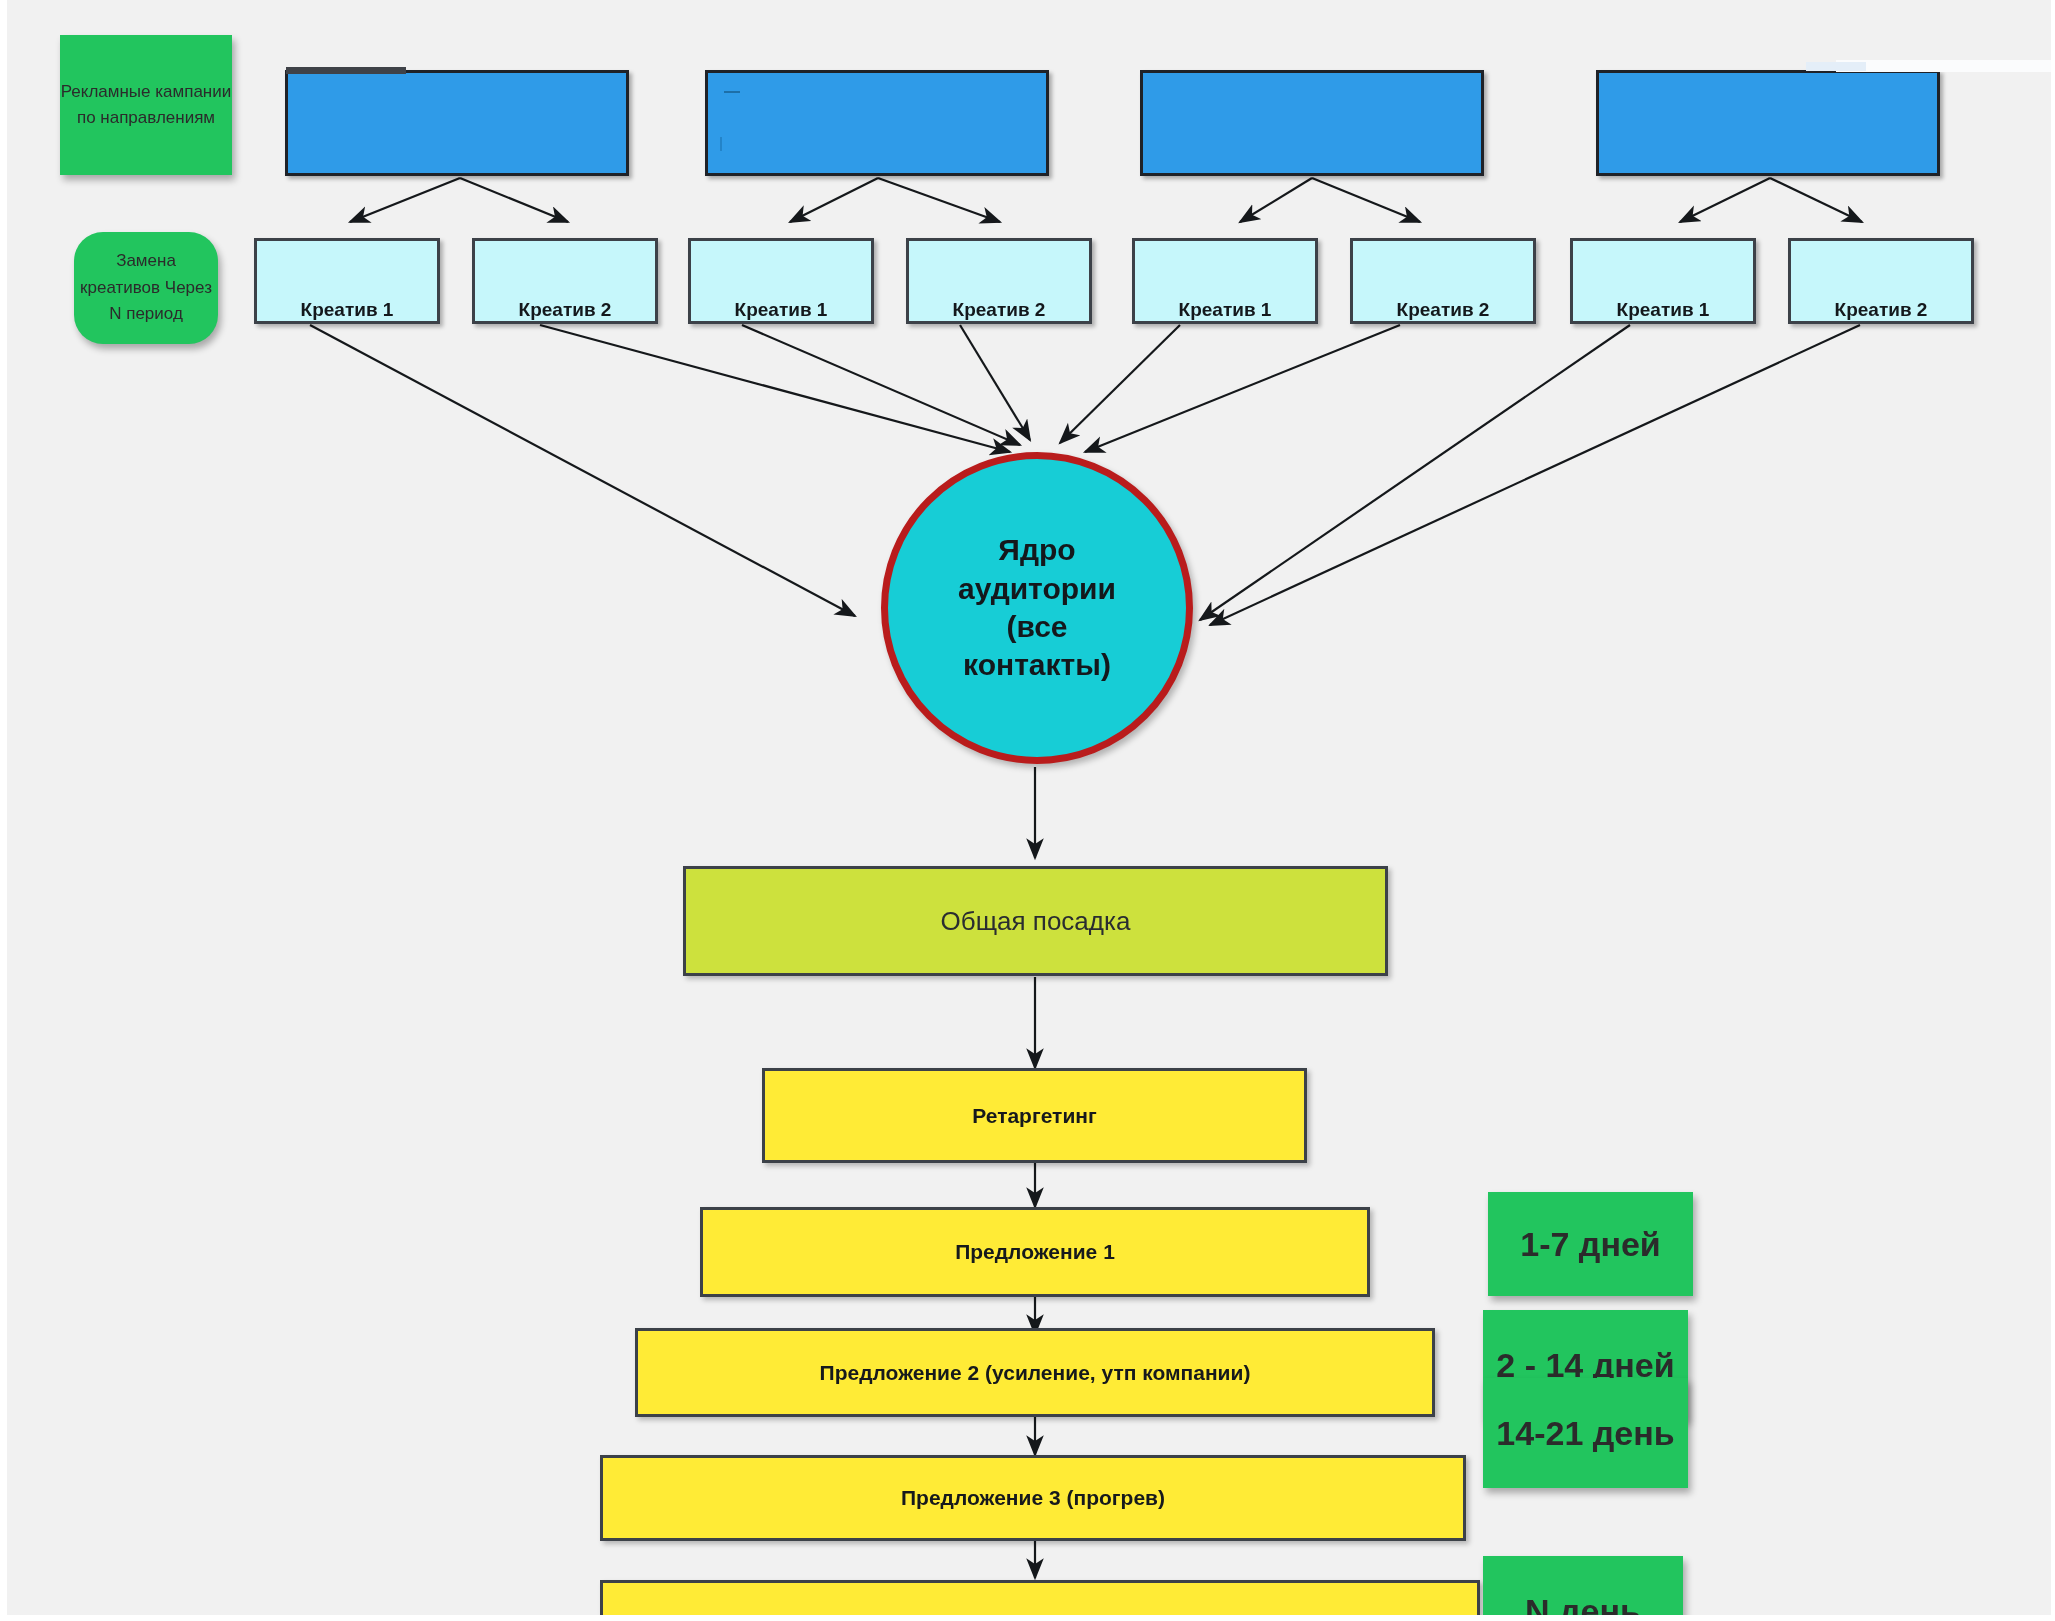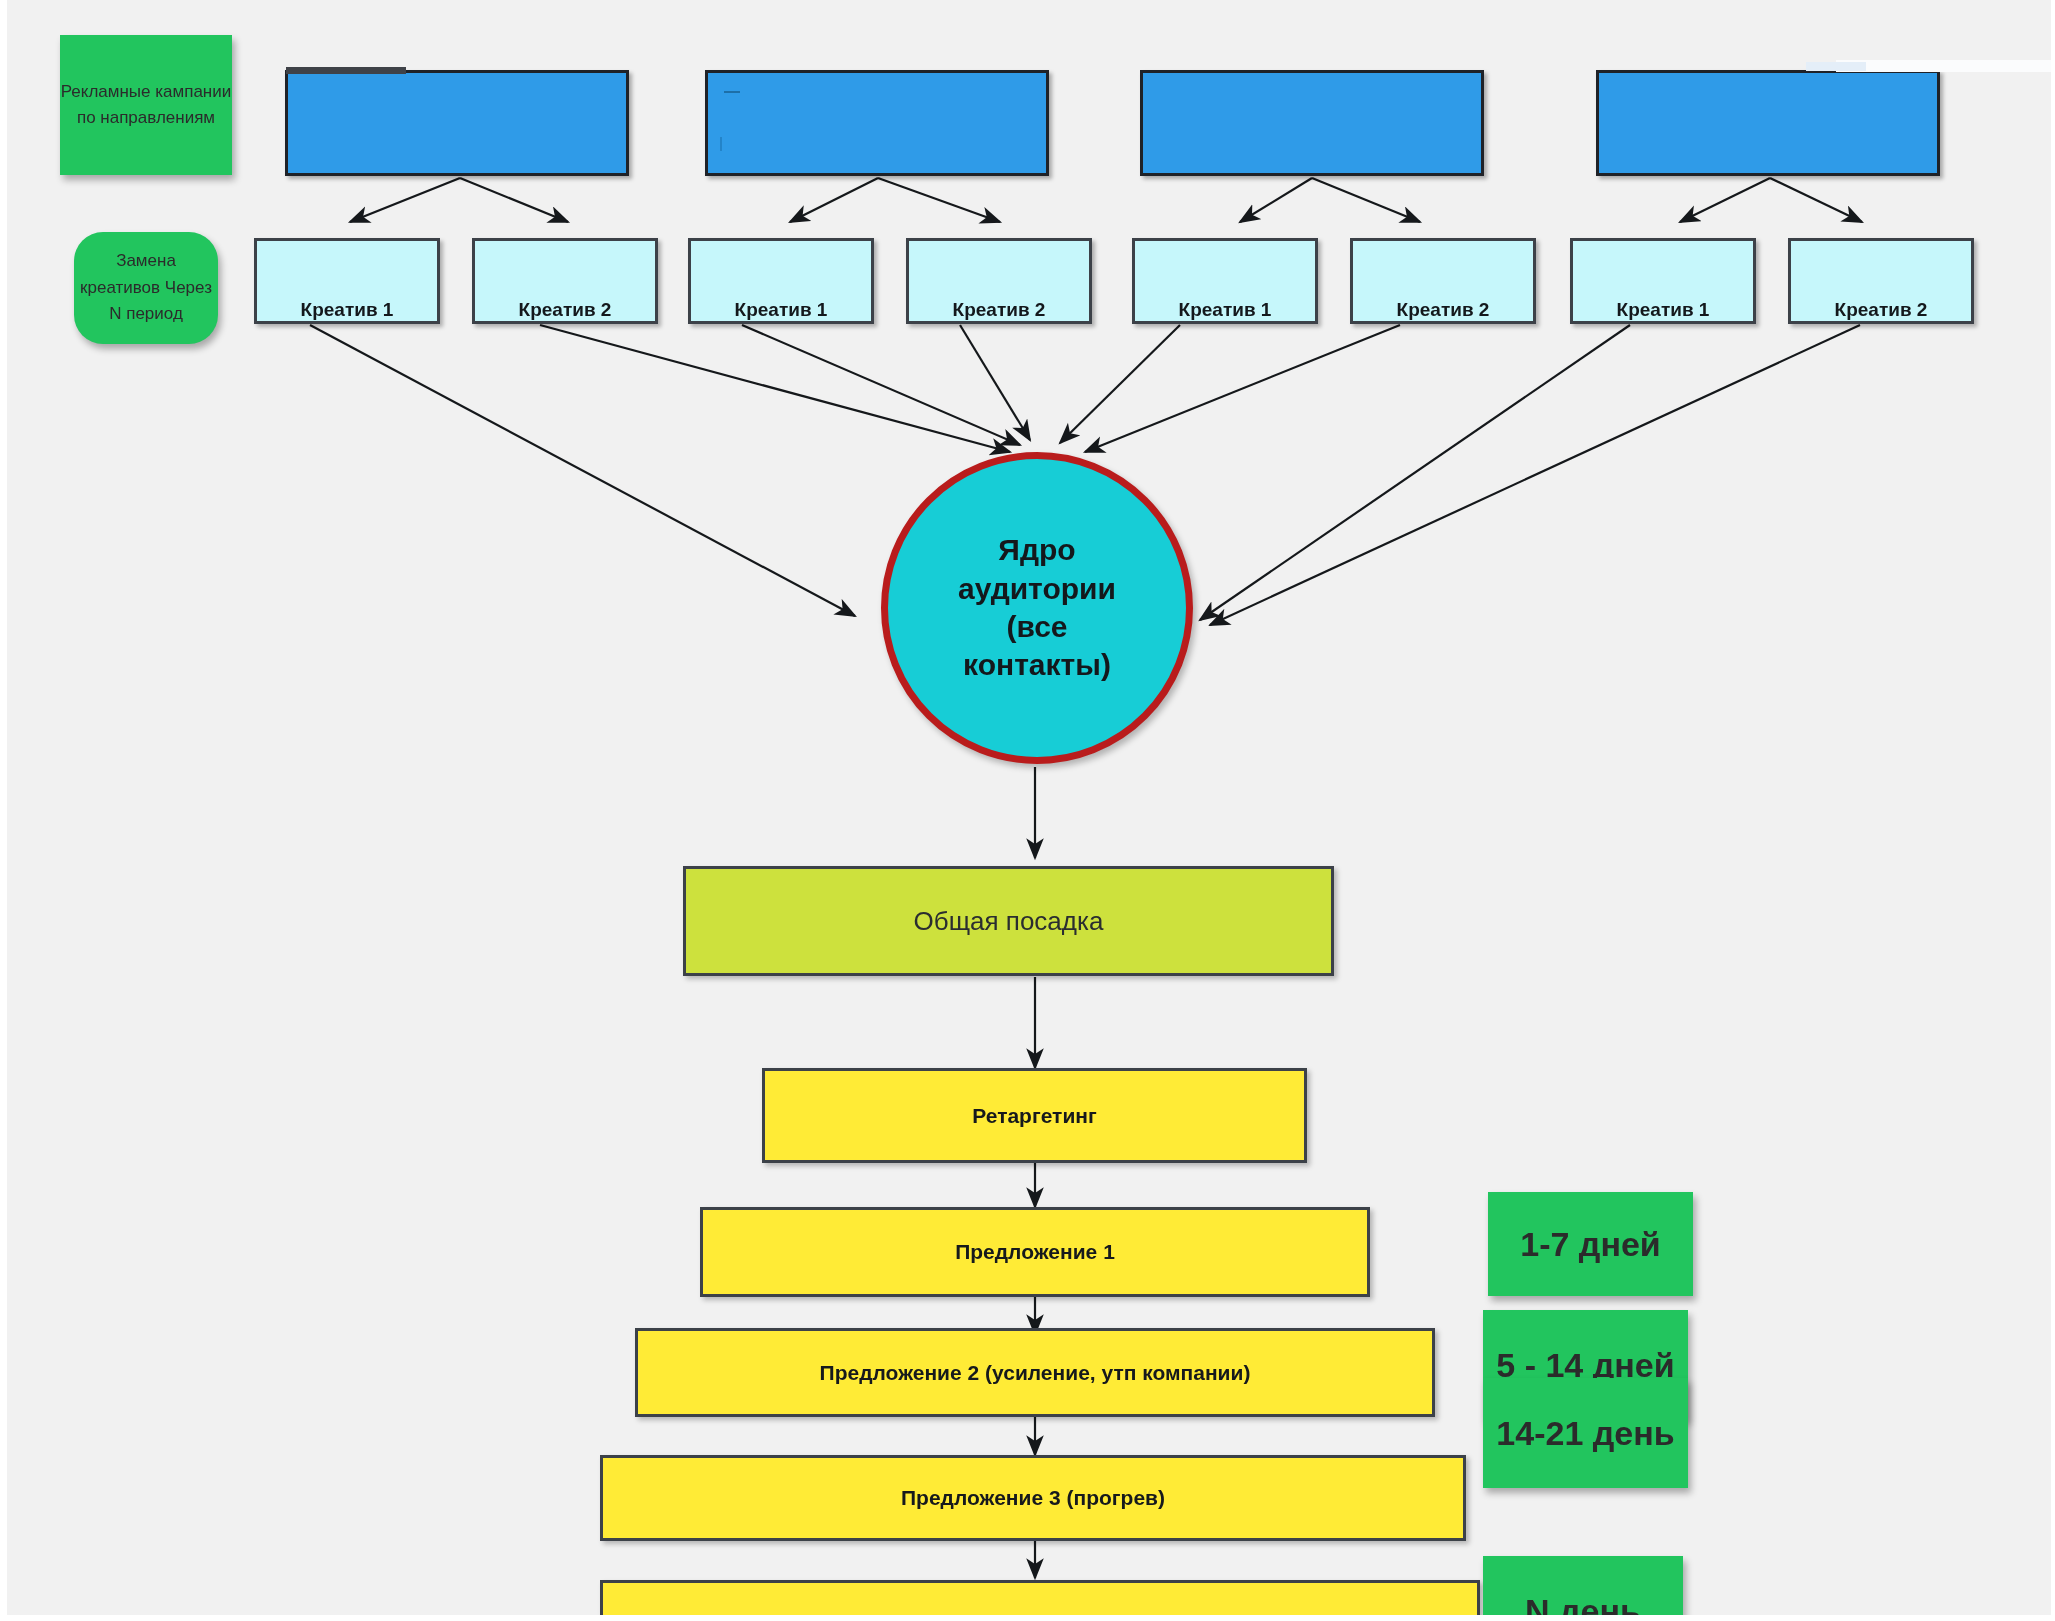--- a/index.html
+++ b/index.html
@@ -268,21 +268,21 @@
 
   <div class="core-circle" style="left:881px; top:452px; width:312px; height:312px;">
     <div>
       <div>Ядро</div>
       <div>аудитории</div>
       <div>(все</div>
       <div>контакты)</div>
     </div>
   </div>
 
-  <div class="landing-box" style="left:683px; top:866px; width:651px; height:110px;">
+  <div class="landing-box" style="left:683px; top:866px; width:705px; height:110px;">
     <span>Общая посадка</span>
   </div>
 
   <div class="funnel-box" style="left:762px; top:1068px; width:545px; height:95px;">
     <span>Ретаргетинг</span>
   </div>
 
   <div class="funnel-box" style="left:700px; top:1207px; width:670px; height:90px;">
     <span>Предложение 1</span>
   </div>
@@ -297,21 +297,21 @@
 
   <div class="funnel-box" style="left:600px; top:1580px; width:880px; height:86px;">
     <span>Предложение 3 (прогрев)</span>
   </div>
 
   <div class="sticky sticky-big" style="left:1488px; top:1192px; width:205px; height:104px;">
     <span>1-7 дней</span>
   </div>
 
   <div class="sticky sticky-big" style="left:1483px; top:1310px; width:205px; height:110px;">
-    <span>5 - 14 дней</span>
+    <span>2 - 14 дней</span>
   </div>
 
   <div class="sticky sticky-big" style="left:1483px; top:1378px; width:205px; height:110px;">
     <span>14-21 день</span>
   </div>
 
   <div class="sticky sticky-big" style="left:1483px; top:1556px; width:200px; height:110px;">
     <span>N день</span>
   </div>
 

